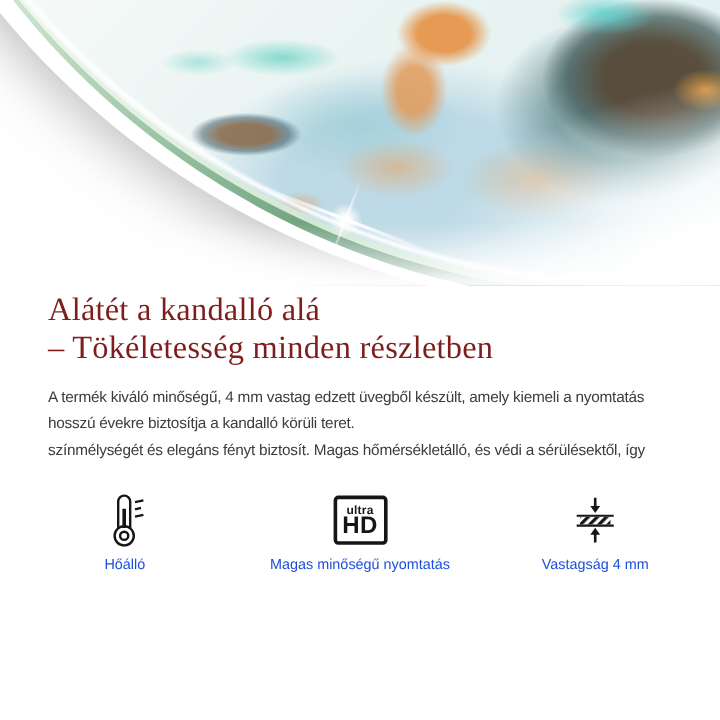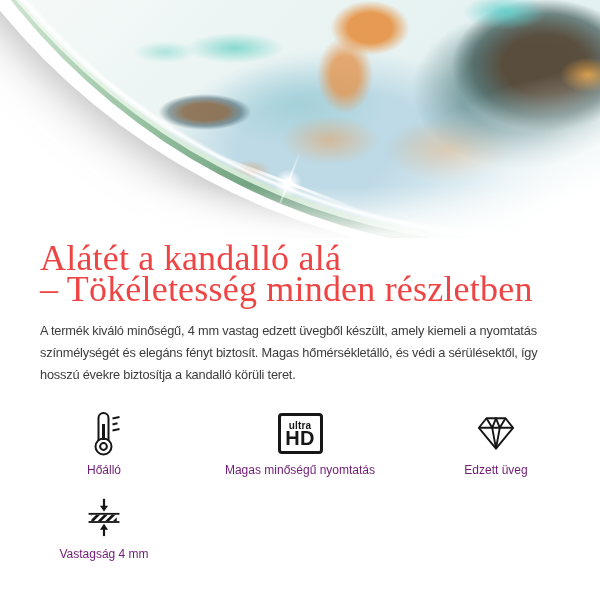--- a/index.html
+++ b/index.html
@@ -54,30 +54,30 @@
   .ray-a{width:180px;height:3px;transform:translate(-50%,-50%) rotate(21deg);
     background:linear-gradient(90deg,rgba(255,255,255,0),rgba(255,255,255,0.95) 45%,rgba(255,255,255,0.95) 55%,rgba(255,255,255,0));}
   .ray-b{width:70px;height:2px;transform:translate(-50%,-50%) rotate(111deg);
     background:linear-gradient(90deg,rgba(255,255,255,0),rgba(255,255,255,0.9) 50%,rgba(255,255,255,0));}
   .core{width:28px;height:28px;border-radius:50%;transform:translate(-50%,-50%);
     background:radial-gradient(circle,rgba(255,255,255,1) 15%,rgba(255,255,255,0.55) 40%,rgba(255,255,255,0) 70%);}
   
   .content{padding:0 40px;}
   h1{
     margin:5px 0 0;font-family:"Liberation Serif","DejaVu Serif",serif;font-weight:400;
-    font-size:36px;line-height:31px;color:#ef4444;letter-spacing:0.2px;
+    font-size:27px;line-height:31px;color:#7f1d1d;letter-spacing:0.2px;
   }
   h1 span{display:block;}
   .desc{margin-top:15px;color:#3c3c3c;font-size:12.8px;letter-spacing:-0.2px;}
   .desc div{white-space:nowrap;line-height:22px;}
   
   .features{display:grid;grid-template-columns:1fr 1fr 1fr;margin:23px 6px 0;row-gap:16px;}
   .feature{display:flex;flex-direction:column;align-items:center;}
   .feature .icon-box{height:48px;display:flex;align-items:center;justify-content:center;}
-  .feature .flabel{margin-top:6px;font-size:12px;color:#701a75;letter-spacing:0;}
+  .feature .flabel{margin-top:6px;font-size:12px;color:#1d4ed8;letter-spacing:0;}
   .uhd{
     width:39px;height:35px;border:3px solid #161616;border-radius:4px;
     display:flex;flex-direction:column;align-items:center;justify-content:center;color:#161616;
   }
   .uhd-top{font-size:10px;font-weight:600;line-height:10px;letter-spacing:0.2px;}
   .uhd-bottom{font-size:20px;font-weight:700;line-height:15px;letter-spacing:0.3px;}
   svg.ficon{display:block;}
 </style>
 </head>
 <body>
@@ -95,22 +95,22 @@
   </div>
 </div>
 
 <div class="content">
   <h1>
     <span>Alátét a kandalló alá</span>
     <span>– Tökéletesség minden részletben</span>
   </h1>
   <div class="desc">
     <div>A termék kiváló minőségű, 4 mm vastag edzett üvegből készült, amely kiemeli a nyomtatás</div>
+    <div>hosszú évekre biztosítja a kandalló körüli teret.</div>
     <div>színmélységét és elegáns fényt biztosít. Magas hőmérsékletálló, és védi a sérülésektől, így</div>
-    <div>hosszú évekre biztosítja a kandalló körüli teret.</div>
   </div>
 </div>
 
 <div class="features">
 
   <div class="feature">
     <div class="icon-box">
       <svg class="ficon" width="40" height="47" viewBox="0 0 40 47" fill="none" stroke="#161616" stroke-width="2">
         <path d="M14.5,30 V8 a5,5 0 0 1 10,0 V30"></path>
         <circle cx="19.5" cy="36.5" r="8"></circle>
@@ -128,31 +128,20 @@
     <div class="icon-box">
       <div class="uhd">
         <div class="uhd-top">ultra</div>
         <div class="uhd-bottom">HD</div>
       </div>
     </div>
     <div class="flabel">Magas minőségű nyomtatás</div>
   </div>
 
 
-  <div class="feature">
-    <div class="icon-box">
-      <svg class="ficon" width="44" height="38" viewBox="0 0 46 40" fill="none" stroke="#161616" stroke-width="2" stroke-linejoin="round">
-        <path d="M5,14.5 L13,4.5 H33 L41,14.5 L23,36.5 Z"></path>
-        <path d="M5,14.5 H41"></path>
-        <path d="M13,4.5 L19,14.5 L23,4.5 L27,14.5 L33,4.5"></path>
-        <path d="M19,14.5 L23,36.5 M27,14.5 L23,36.5"></path>
-      </svg>
-    </div>
-    <div class="flabel">Edzett üveg</div>
-  </div>
 
 
   <div class="feature">
     <div class="icon-box">
       <svg class="ficon" width="40" height="42" viewBox="0 0 44 46" fill="none">
         <defs>
           <pattern id="hatchp" width="6" height="6" patternUnits="userSpaceOnUse" patternTransform="rotate(45)">
             <rect x="0" y="0" width="3" height="6" fill="#161616"></rect>
           </pattern>
         </defs>

